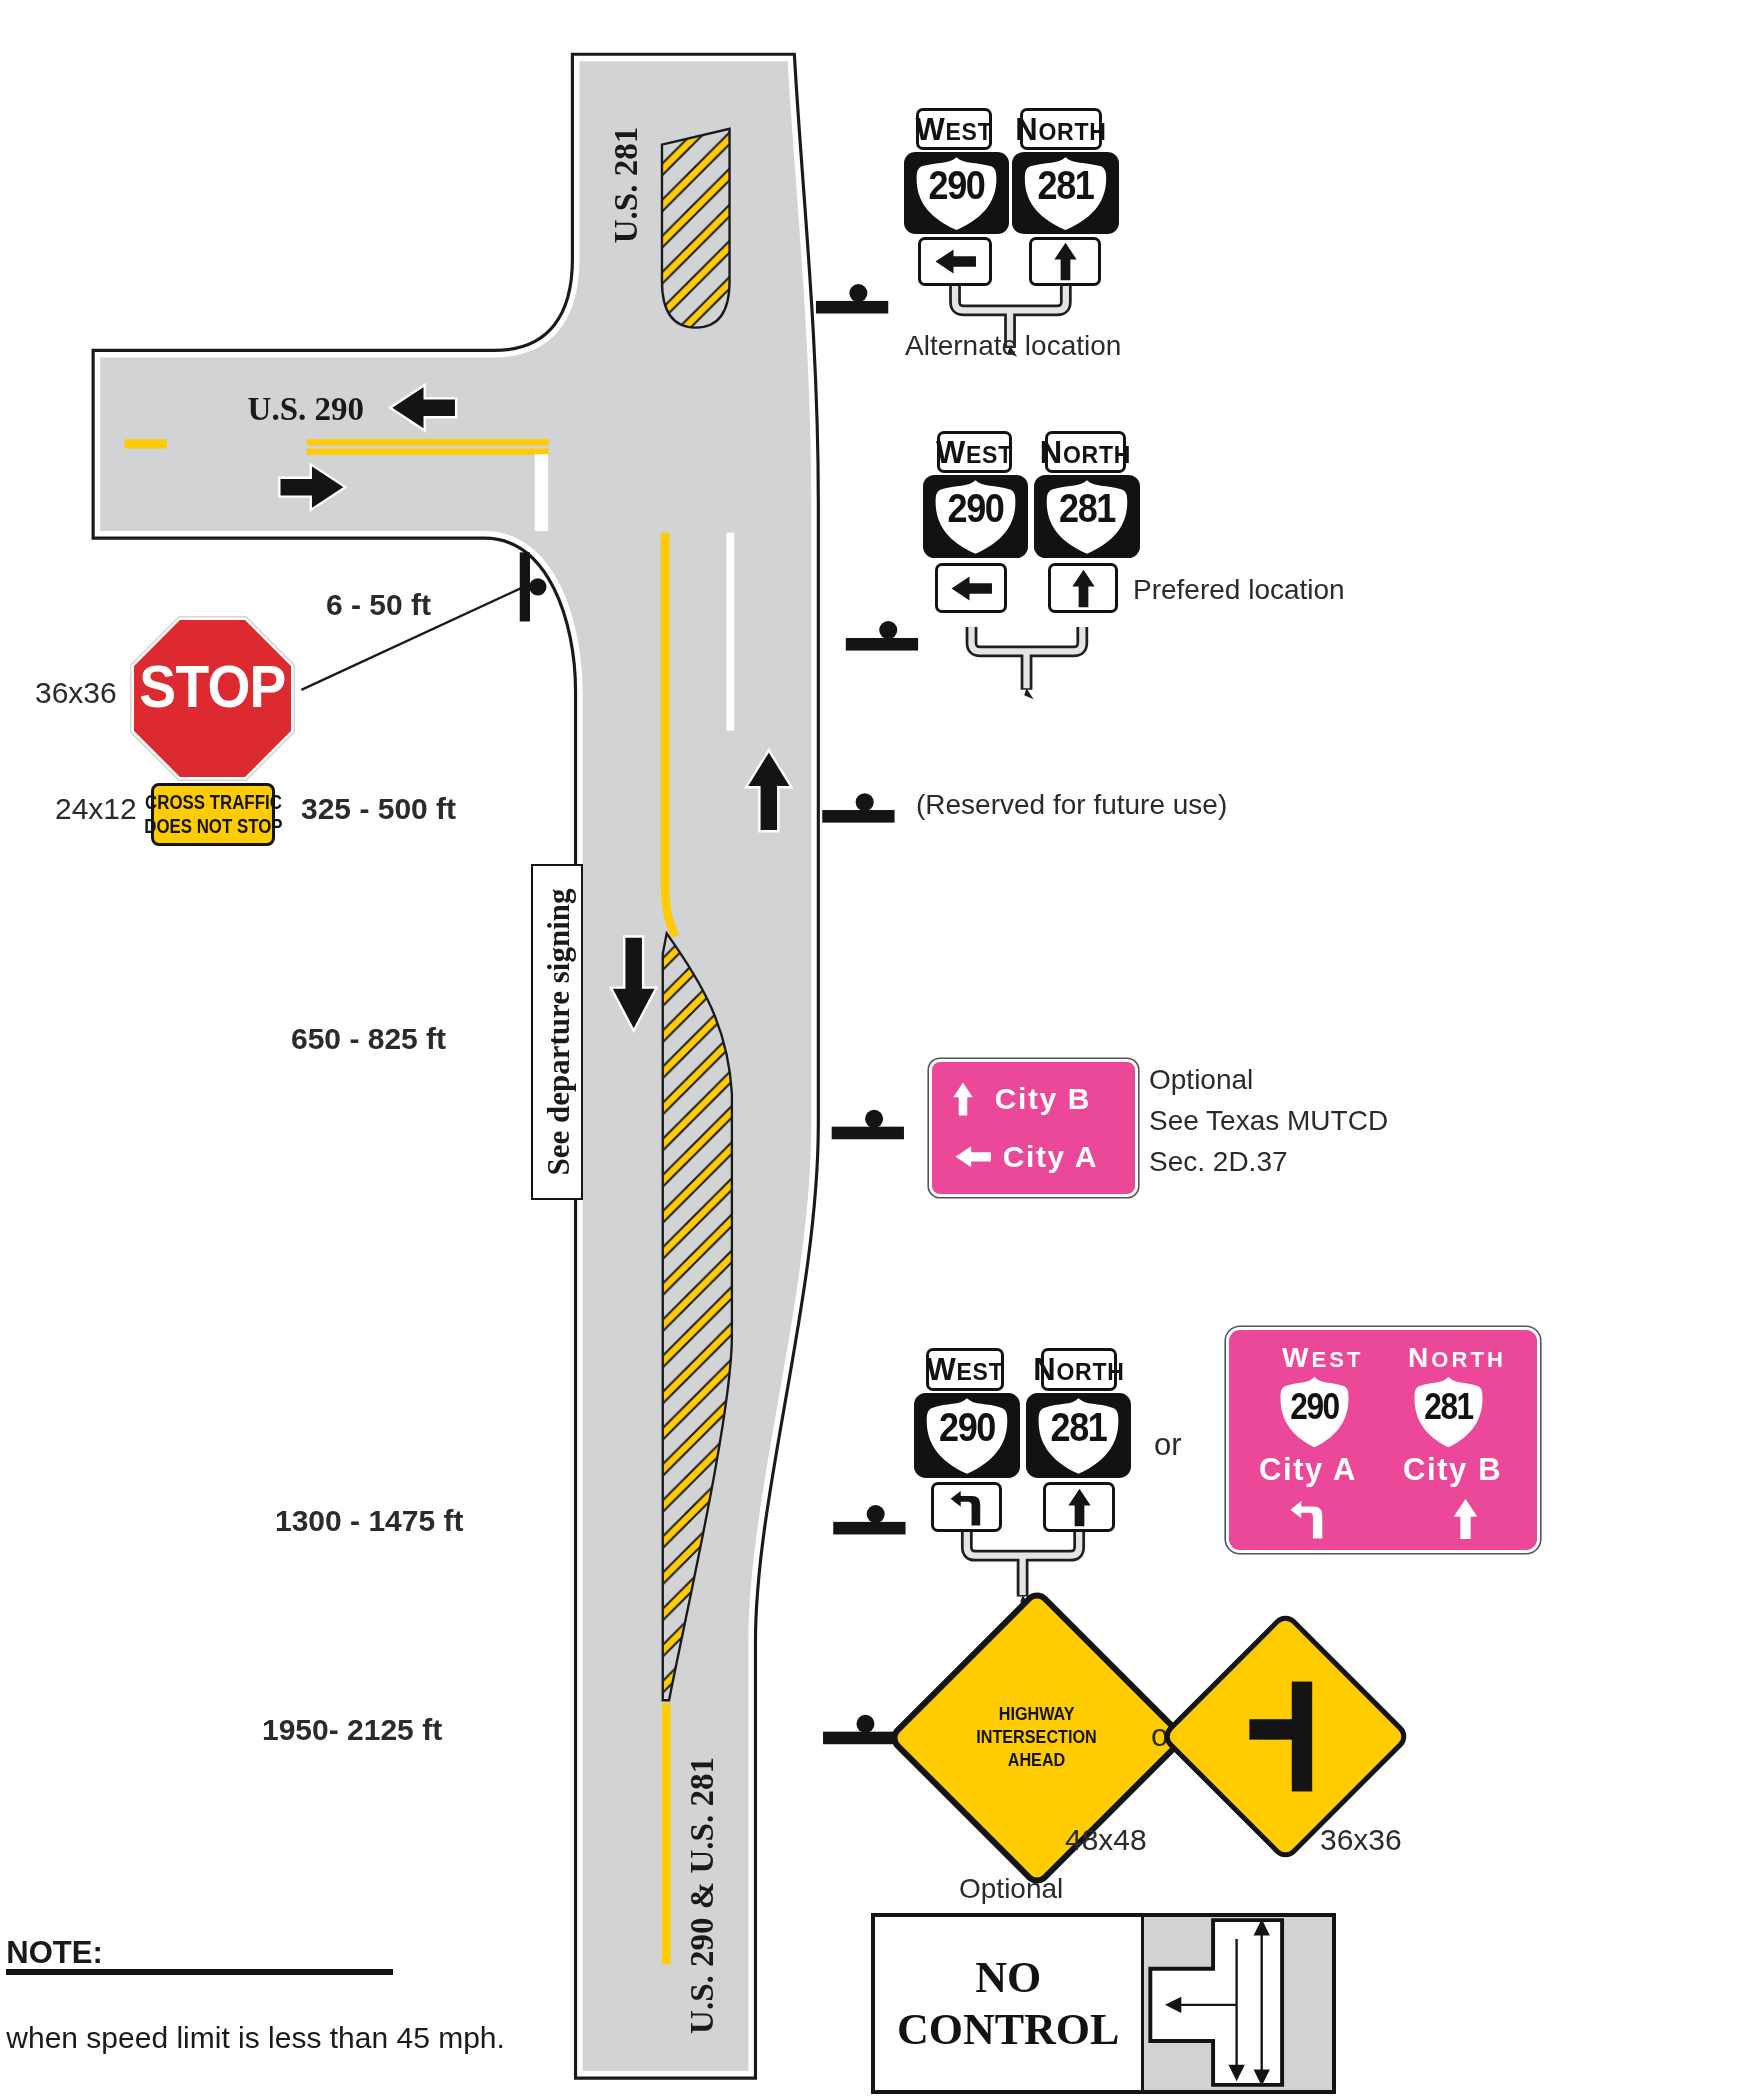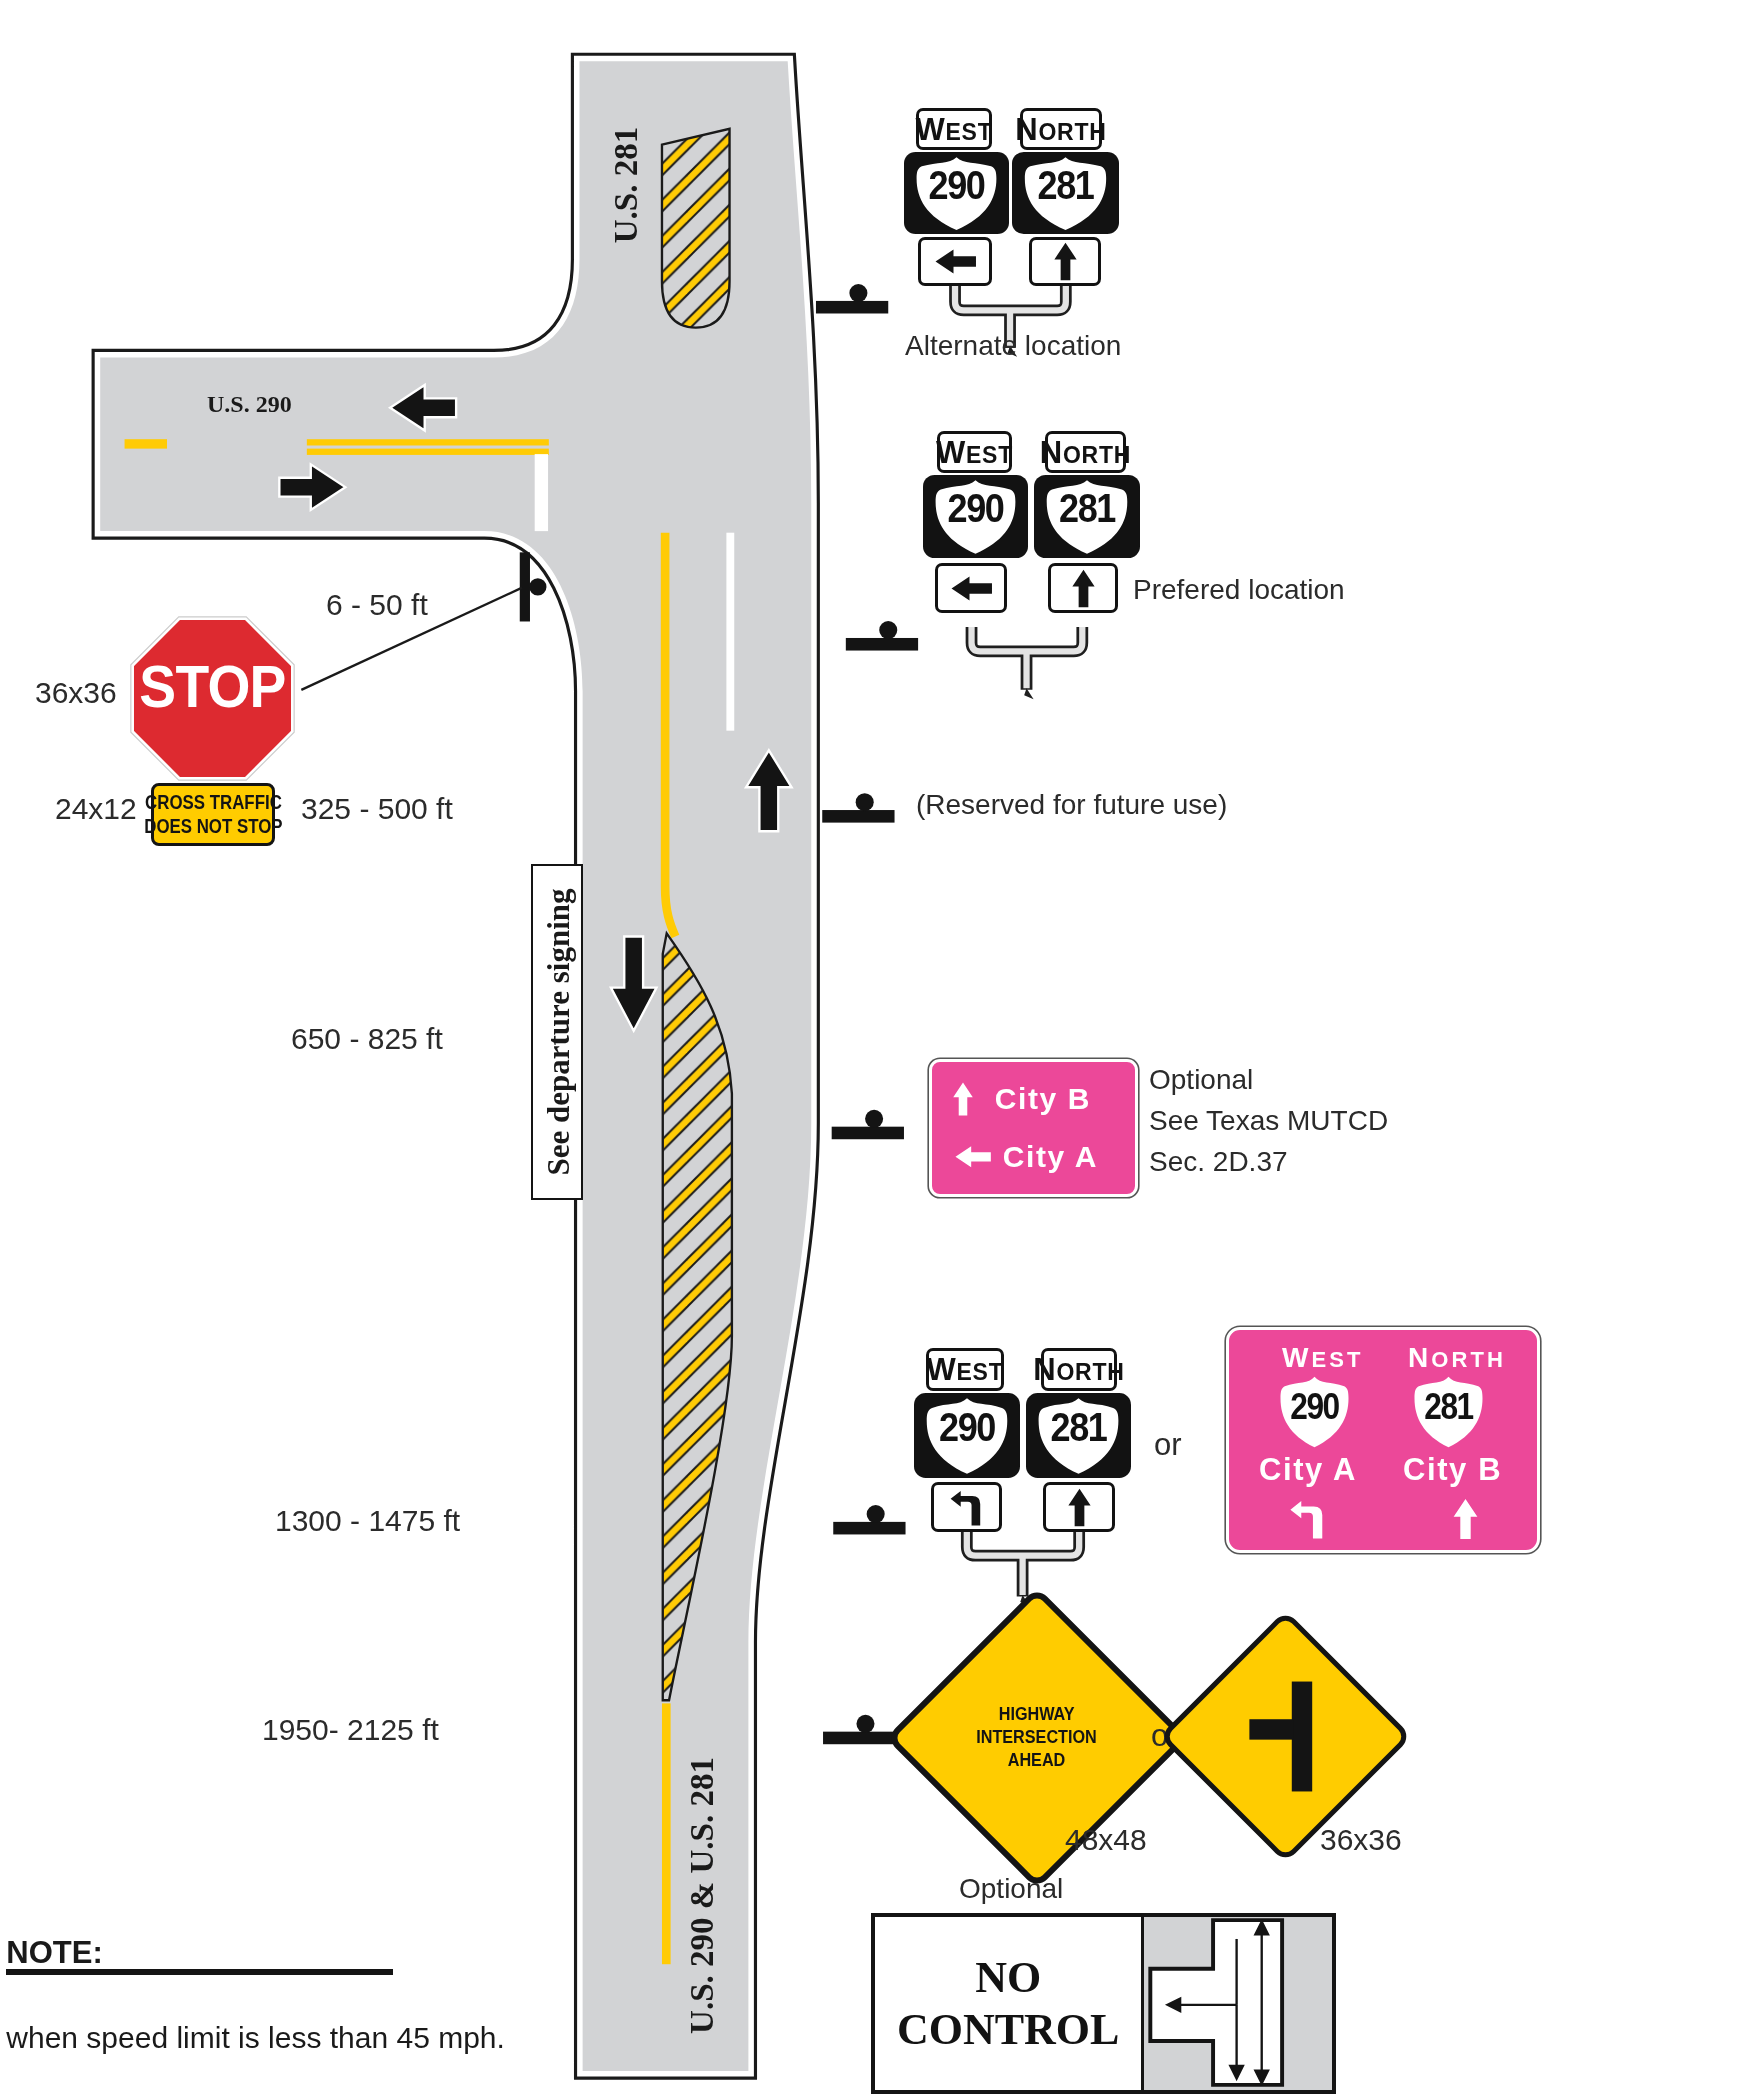--- a/index.html
+++ b/index.html
@@ -1,21 +1,21 @@
 <!DOCTYPE html>
 <html style="font-size:12.6px"><head>
 <meta charset="utf-8">
 <style>
   html,body{margin:0;padding:0;background:#fff;}
   .canvas{position:relative;width:1749px;height:2097px;background:#fff;overflow:hidden;
           font-family:"Liberation Sans",sans-serif;color:#1c1c1c;}
   .abs{position:absolute;}
   svg{display:block;}
   
-  .dist{font-size:30px;font-weight:normal;color:#2b2b2b;white-space:nowrap;}
+  .dist{font-size:30px;font-weight:bold;color:#2b2b2b;white-space:nowrap;}
   .caption{font-size:28px;color:#2b2b2b;white-space:nowrap;}
   .roadname{font-family:"Liberation Serif",serif;font-weight:bold;font-size:35px;color:#1a1a1a;white-space:nowrap;}
   .rot90{transform:rotate(-90deg);transform-origin:left top;text-align:center;}
   
   .banner{background:#fff;border:3.1px solid #121212;border-radius:7px;display:flex;align-items:center;justify-content:center;box-sizing:border-box;}
   .banner-text{display:block;font-weight:bold;font-size:23px;letter-spacing:0.8px;text-transform:uppercase;color:#121212;line-height:1;}
   .banner-text::first-letter{font-size:31px;}
   .us-shield{position:absolute;}
   .us-shield svg{position:absolute;left:0;top:0;width:100%;height:100%;}
   .shield-num{position:absolute;left:0;top:16%;width:100%;text-align:center;font-weight:bold;
@@ -136,21 +136,21 @@
       </g>
       <g>
         <path d="M1230,1948 V1969 Q1230,1980 1241,1980 H1362 Q1373,1980 1373,1969 V1948 M1301,1980 V2032" stroke="#1f1f1f" stroke-width="15"></path>
         <path d="M1230,1948 V1969 Q1230,1980 1241,1980 H1362 Q1373,1980 1373,1969 V1948 M1301,1980 V2030" stroke="#e4e4e4" stroke-width="8"></path>
         <path d="M1301,2030 l9,14 -12,-5 z" fill="#1f1f1f" stroke="none"></path>
       </g>
     </g>
   </svg>
 
   <div class="abs roadname rot90" style="left:608px;top:262px;width:154px;font-size:33px;">U.S. 281</div>
-  <div class="abs roadname" style="left:207px;top:391px;width:157px;text-align:left;font-size:24px;">U.S. 290</div>
+  <div class="abs roadname" style="left:207px;top:391px;width:157px;text-align:right;font-size:33px;">U.S. 290</div>
   <div class="abs roadname rot90" style="left:684px;top:2037px;width:283px;font-size:33px;">U.S. 290 &amp; U.S. 281</div>
 
   <div class="abs" style="left:531px;top:864px;width:52px;height:336px;background:#fff;border:2.4px solid #141414;box-sizing:border-box;"></div>
   <div class="abs roadname rot90" style="left:541px;top:1193px;width:322px;font-size:31px;">See departure signing</div>
 
   <div class="abs dist" style="left:326px;top:588px;">6 - 50 ft</div>
   <div class="abs dist" style="left:301px;top:792px;">325 - 500 ft</div>
   <div class="abs dist" style="left:291px;top:1022px;">650 - 825 ft</div>
   <div class="abs dist" style="left:275px;top:1504px;">1300 - 1475 ft</div>
   <div class="abs dist" style="left:262px;top:1713px;">1950- 2125 ft</div>

